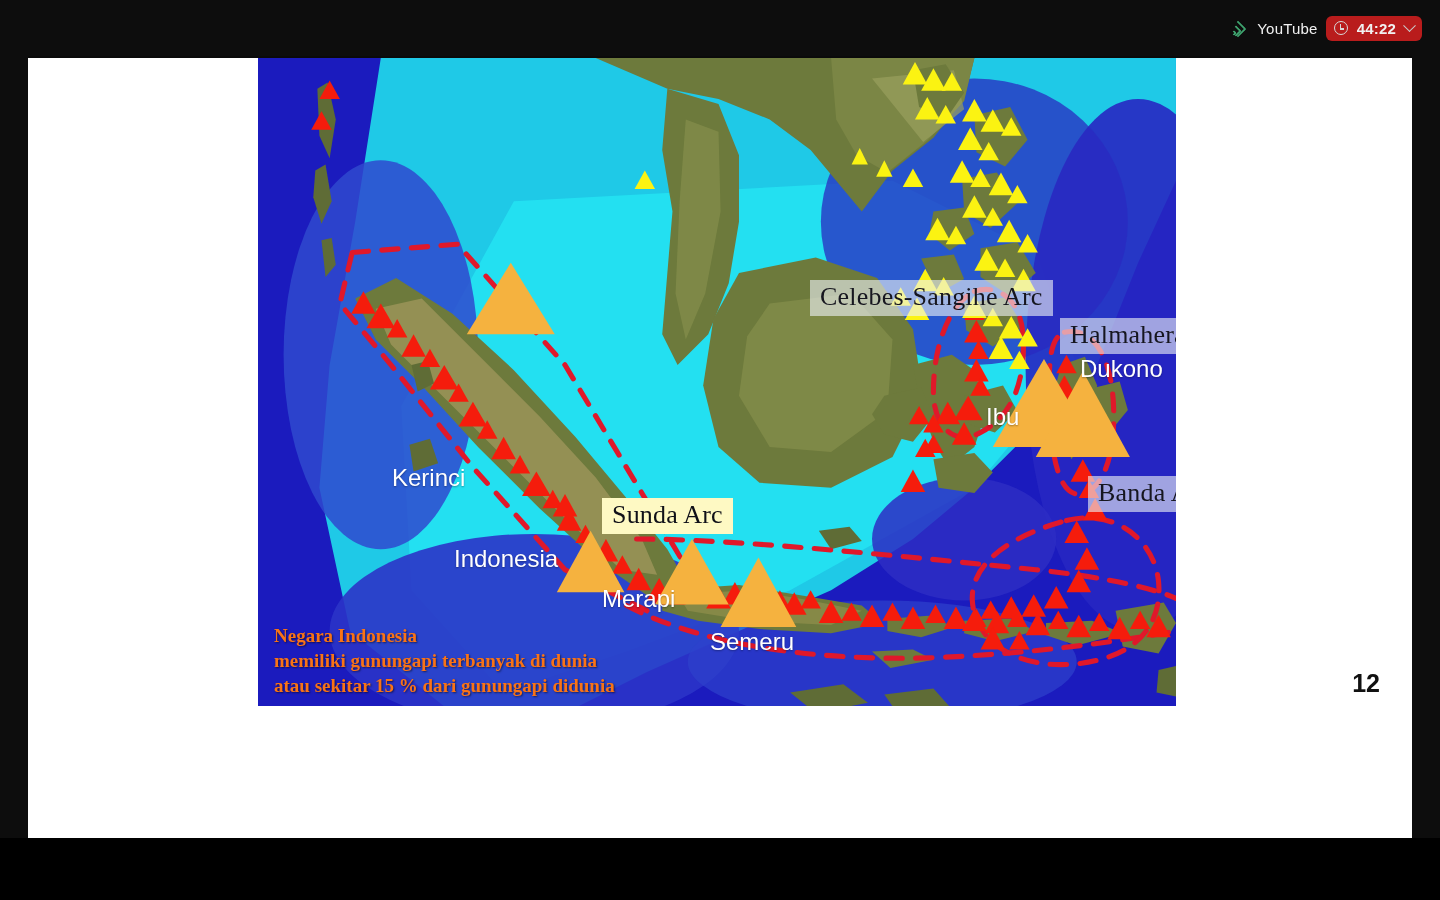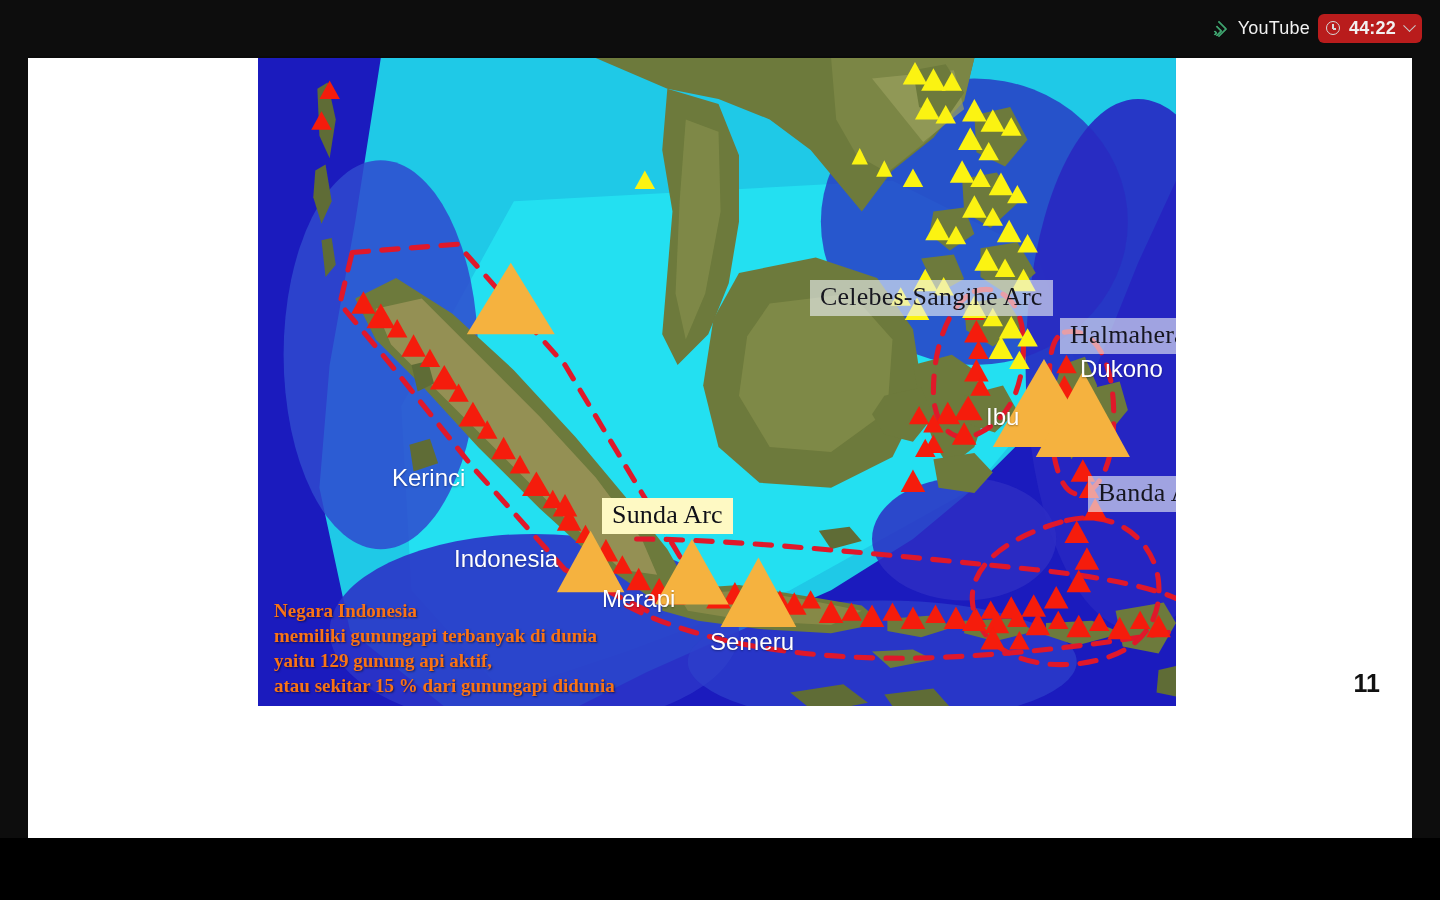--- a/index.html
+++ b/index.html
@@ -13,21 +13,21 @@
     background:#0d0d0d; display:flex; align-items:center; justify-content:flex-end;
     padding-right:18px; }
   .tb-group { display:flex; align-items:center; gap:9px; padding:4px 8px; border-radius:6px; }
   .tb-group.pill { background:#b91c1c;font-weight:bold; }
   .cast-icon { width:17px; height:15px; position:relative; display:inline-block; }
   .cast-icon i { position:absolute; border:2px solid #3ea16d; border-left:none; border-bottom:none;
      border-top-right-radius:2px; transform:rotate(45deg); }
   .cast-icon i.a { width:4px;  height:4px;  left:1px;  bottom:1px; }
   .cast-icon i.b { width:8px;  height:8px;  left:1px;  bottom:1px; }
   .cast-icon i.c { width:12px; height:12px; left:1px;  bottom:1px; }
-  .tb-text { color:#f1f1f1; font-size:18px; letter-spacing:.2px; }
+  .tb-text { color:#f1f1f1; font-size:15px; letter-spacing:.2px; }
   .clock-icon { width:14px; height:14px; border:1.6px solid #d8d8d8; border-radius:50%;
      position:relative; display:inline-block; }
   .clock-icon::before { content:""; position:absolute; left:5.2px; top:2.4px; width:1.4px; height:4.6px;
      background:#d8d8d8; }
   .clock-icon::after { content:""; position:absolute; left:5.6px; top:6.2px; width:3.6px; height:1.4px;
      background:#d8d8d8; }
   .chev { width:9px; height:9px; border-right:1.7px solid #c9c9c9; border-bottom:1.7px solid #c9c9c9;
      transform:rotate(45deg) translate(-2px,-2px); display:inline-block; }
 
   
@@ -376,23 +376,22 @@
         <div class="volc-label" style="left:822px; top:297px;">Dukono</div>
         <div class="volc-label" style="left:728px; top:345px;">Ibu</div>
         <div class="volc-label" style="left:134px; top:406px;">Kerinci</div>
         <div class="volc-label" style="left:196px; top:487px;">Indonesia</div>
         <div class="volc-label" style="left:344px; top:527px;">Merapi</div>
         <div class="volc-label" style="left:452px; top:570px;">Semeru</div>
 
         <div class="caption">
           <div>Negara Indonesia</div>
           <div>memiliki gunungapi terbanyak di dunia</div>
-          <div>yaitu 129 gunung api aktif,</div>
           <div>atau sekitar 15 % dari gunungapi didunia</div>
         </div>
       </div>
 
-      <div class="page-num">11</div>
+      <div class="page-num">12</div>
     </div>
   </div>
 
   <div class="letterbox-bottom"></div>
 </div>
 
 </body></html>

